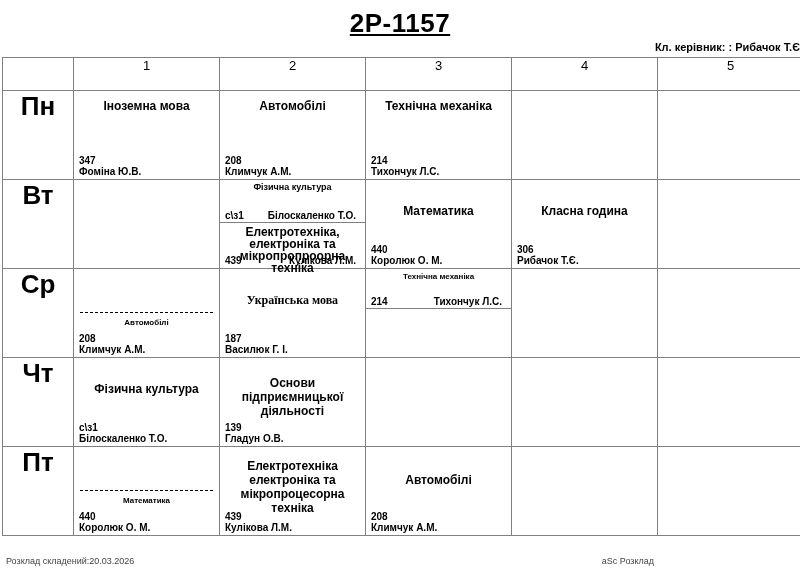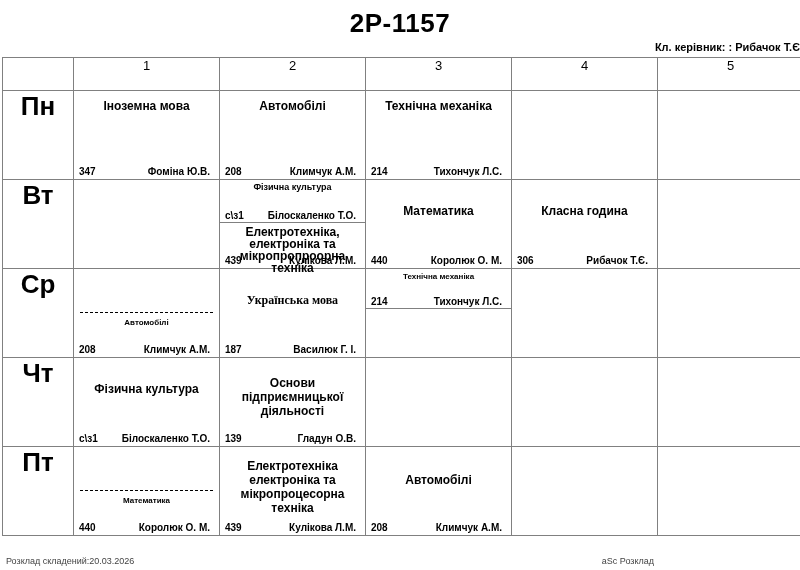--- a/index.html
+++ b/index.html
@@ -14,20 +14,21 @@
     color: #000;
     position: relative;
     overflow: hidden;
   }
   .page-title {
     text-align: center;
     font-size: 26px;
     font-weight: bold;
     margin: 8px 0 2px 0;
     letter-spacing: 0.5px;
+    text-decoration: underline;
   }
   .teacher-line {
     text-align: right;
     font-size: 11px;
     font-weight: bold;
     margin-bottom: 4px;
   }
   table.schedule {
     border-collapse: collapse;
     width: 796px;
@@ -73,28 +74,29 @@
     padding: 3px 4px 0 4px;
   }
   .subject.big {
     font-size: 12px;
     line-height: 14px;
     padding-top: 8px;
   }
   .footrow {
     position: absolute;
     left: 0;
-    right: 0;
+    right: 16px;
     bottom: 2px;
     font-size: 10px;
     padding: 0 5px;
     box-sizing: border-box;
     display: flex;
     justify-content: space-between;
     align-items: baseline;
+    flex-direction: column;
   }
   .room {
     font-size: 10px;
     font-weight: bold;
   }
   .teacher {
     font-size: 10px;
     font-weight: bold;
     padding-right: 4px;
   }

